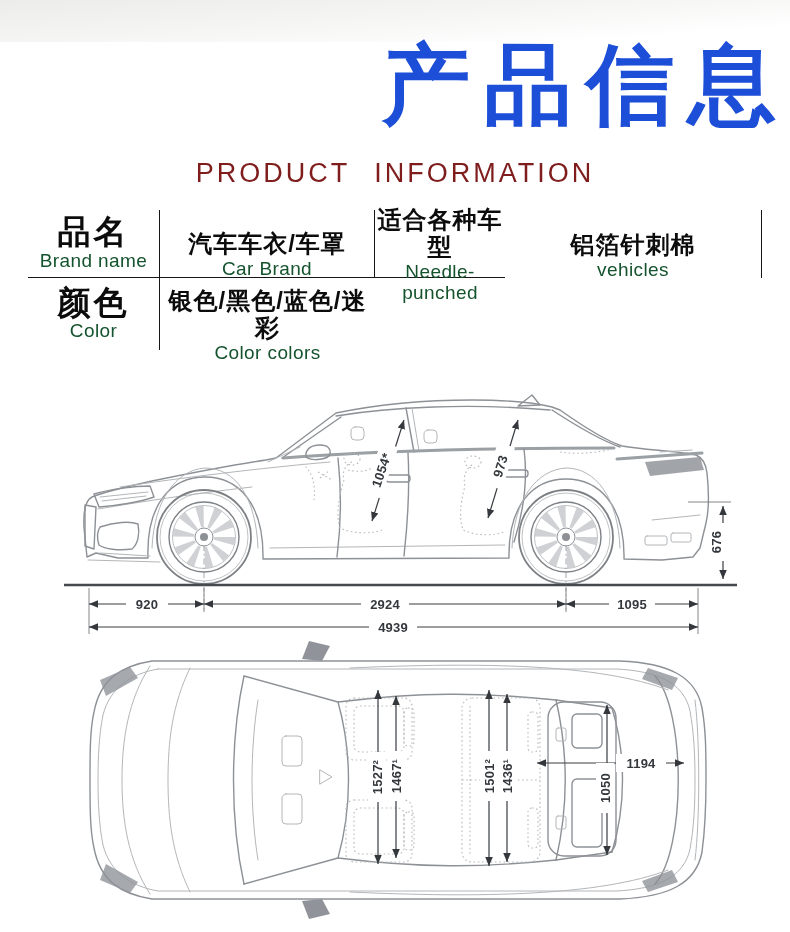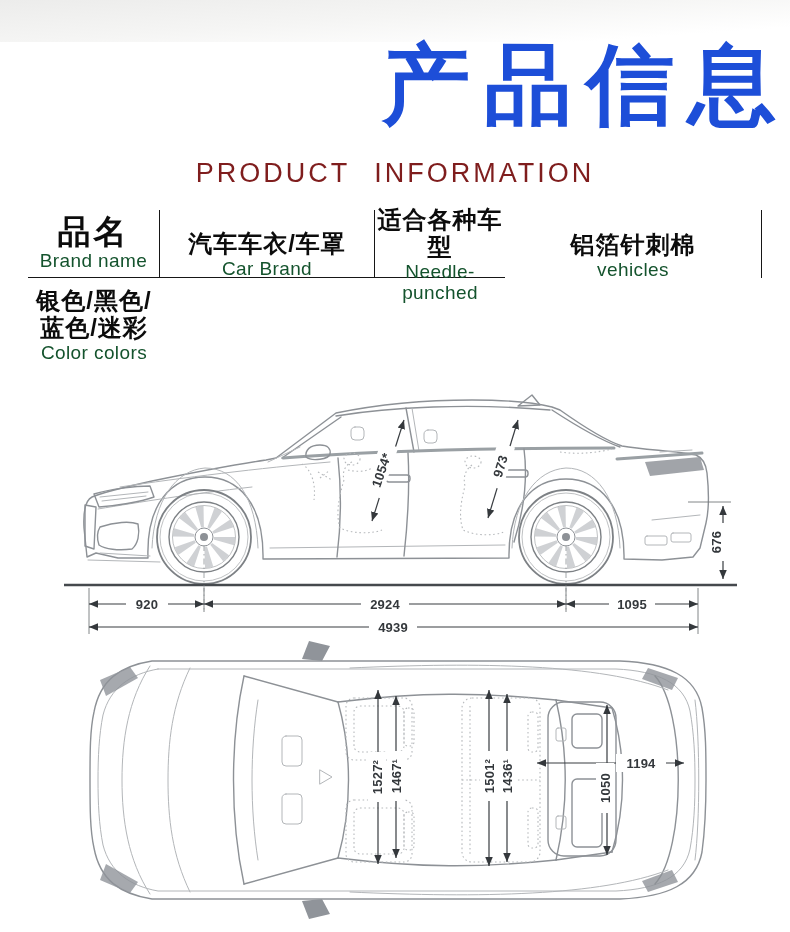--- a/index.html
+++ b/index.html
@@ -55,20 +55,24 @@
       <div class="en-sub">Car Brand</div>
     </div>
     <div class="cell b-b">
       <div class="cn-val">适合各种车型</div>
       <div class="en-sub">Needle-punched</div>
     </div>
     <div class="cell b-r">
       <div class="cn-val">铝箔针刺棉</div>
       <div class="en-sub">vehicles</div>
     </div>
+    <div class="cell b-r">
+      <div class="cn-label">颜色</div>
+      <div class="en-sub">Color</div>
+    </div>
     <div class="cell">
       <div class="cn-val">银色/黑色/蓝色/迷彩</div>
       <div class="en-sub">Color colors</div>
     </div>
   </div>
 
   <svg class="blueprint" width="790" height="562" viewBox="0 370 790 562">
     <defs>
       <marker id="ah" viewBox="0 0 10 10" refX="10" refY="5" markerWidth="9" markerHeight="9" orient="auto-start-reverse" markerUnits="userSpaceOnUse">
         <path d="M0,0.8 L10,5 L0,9.2 Z" fill="#34383c"></path>

